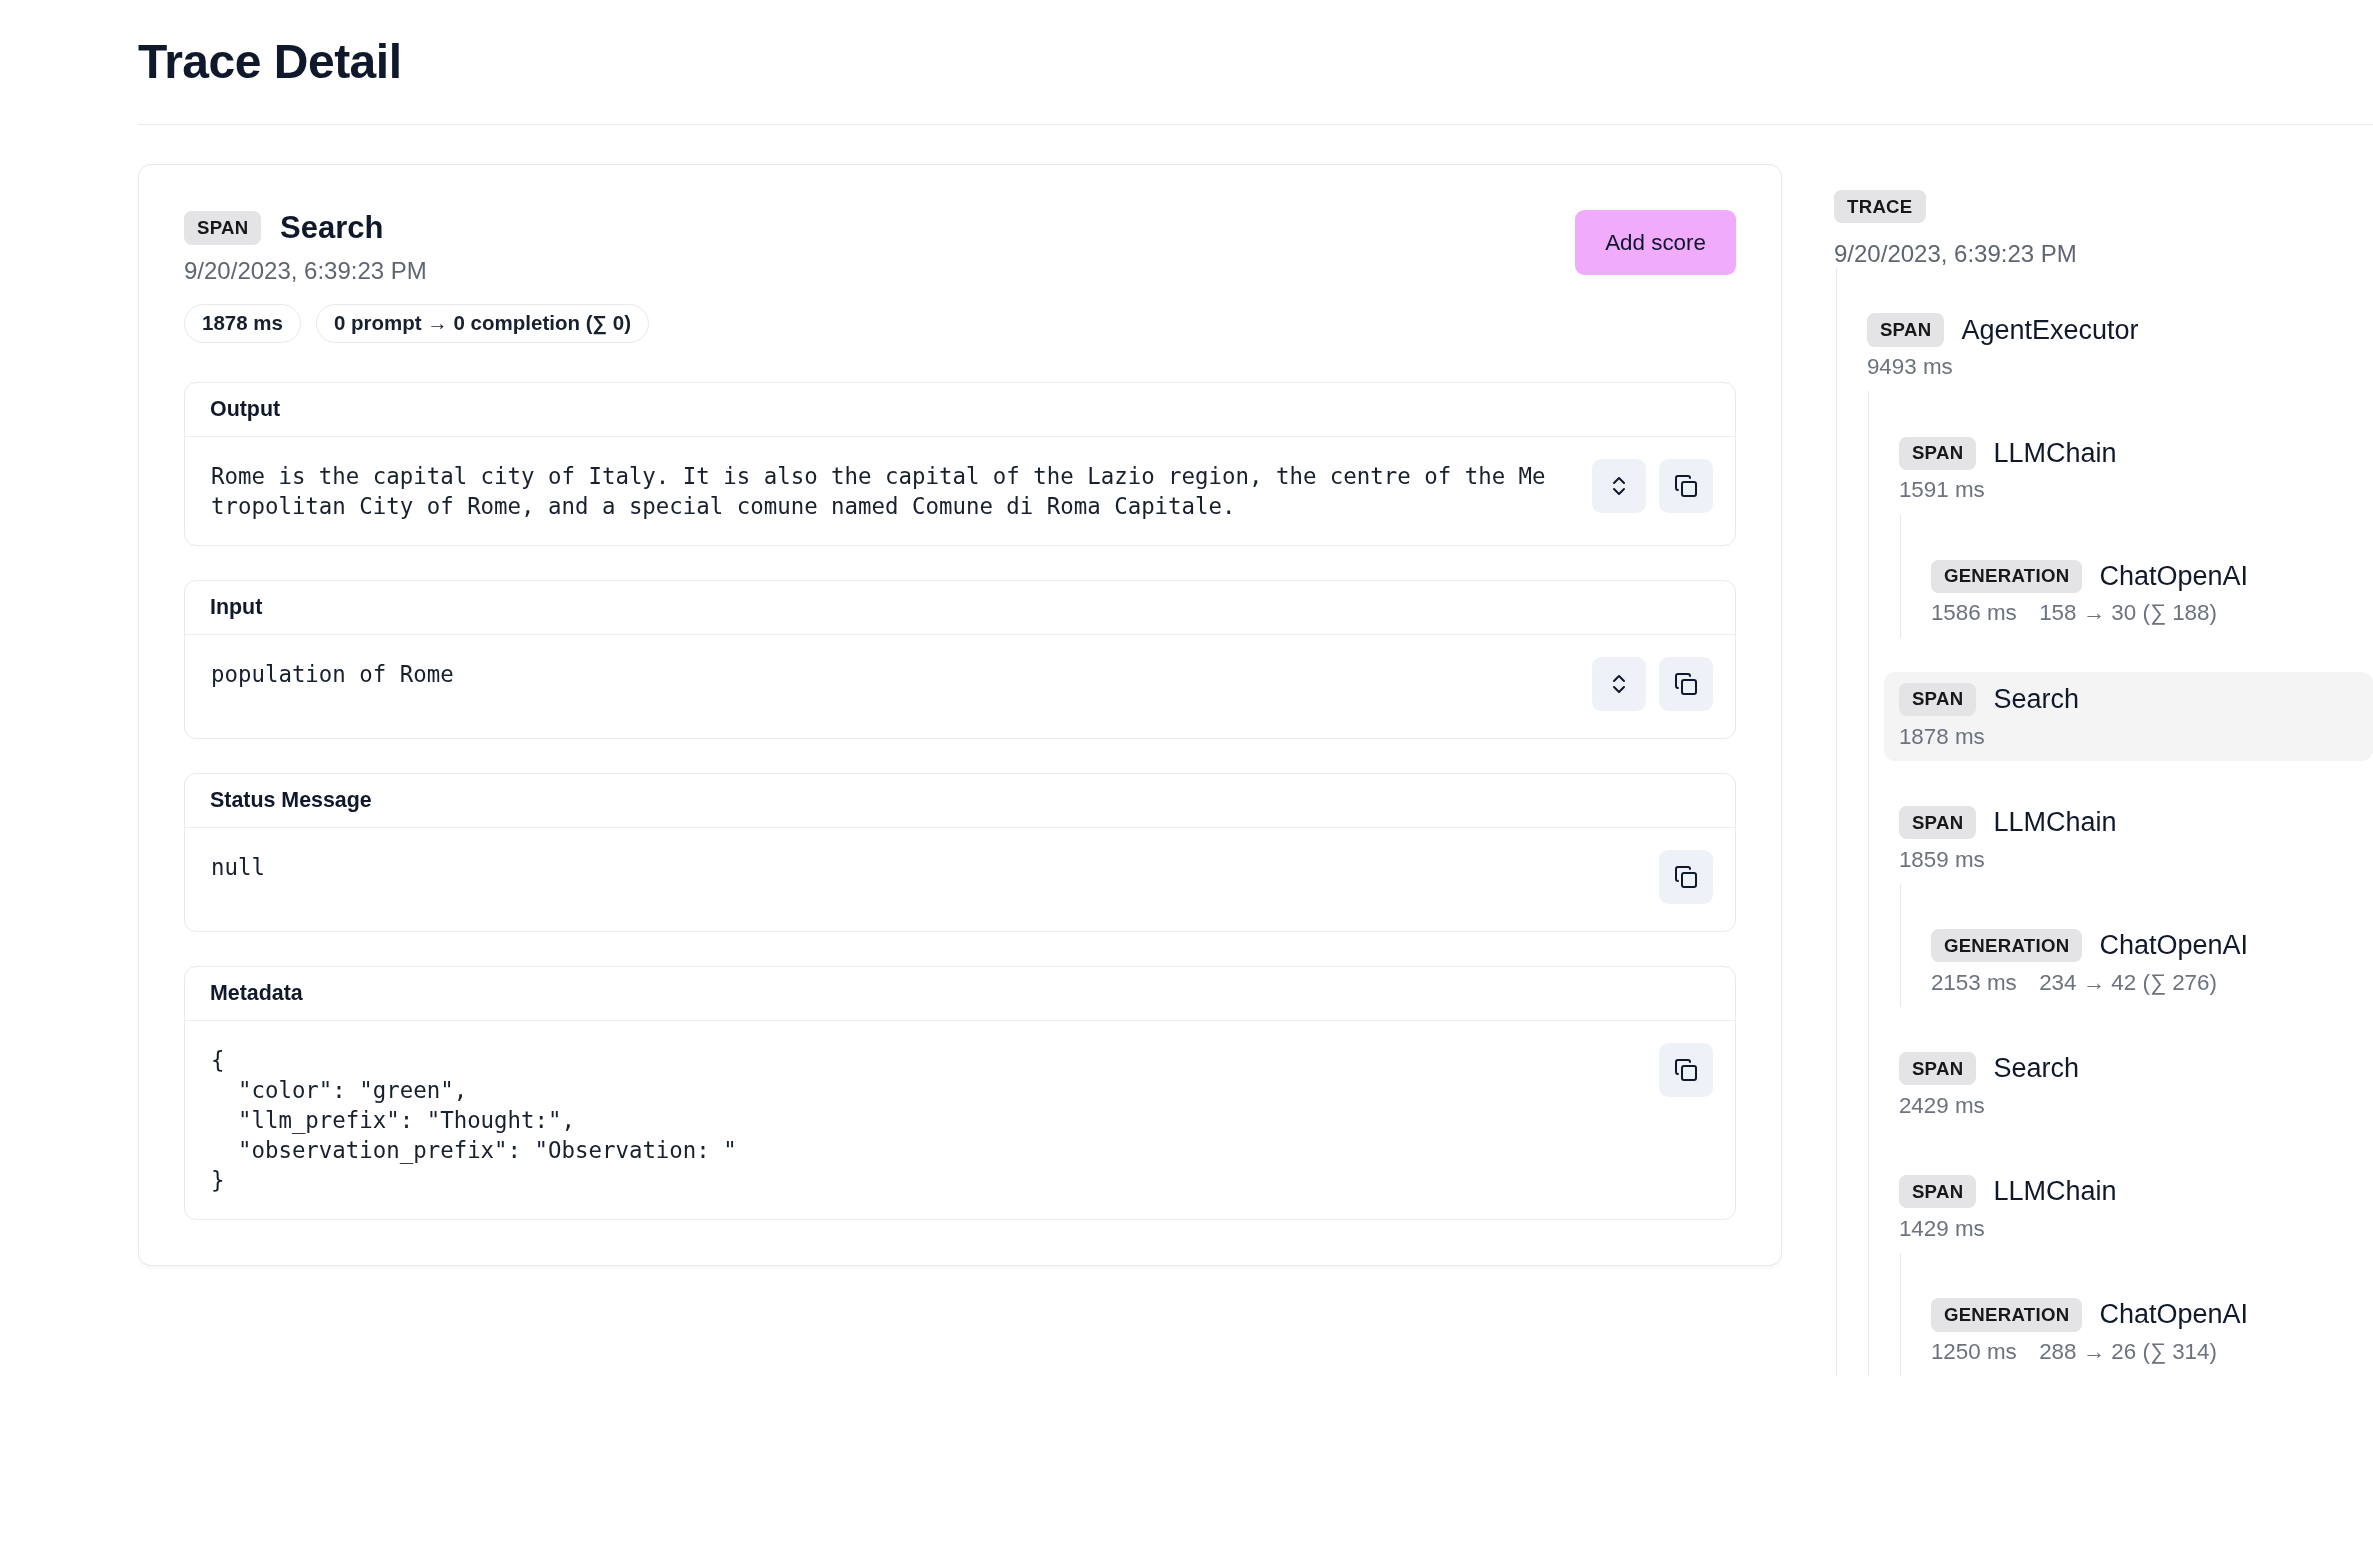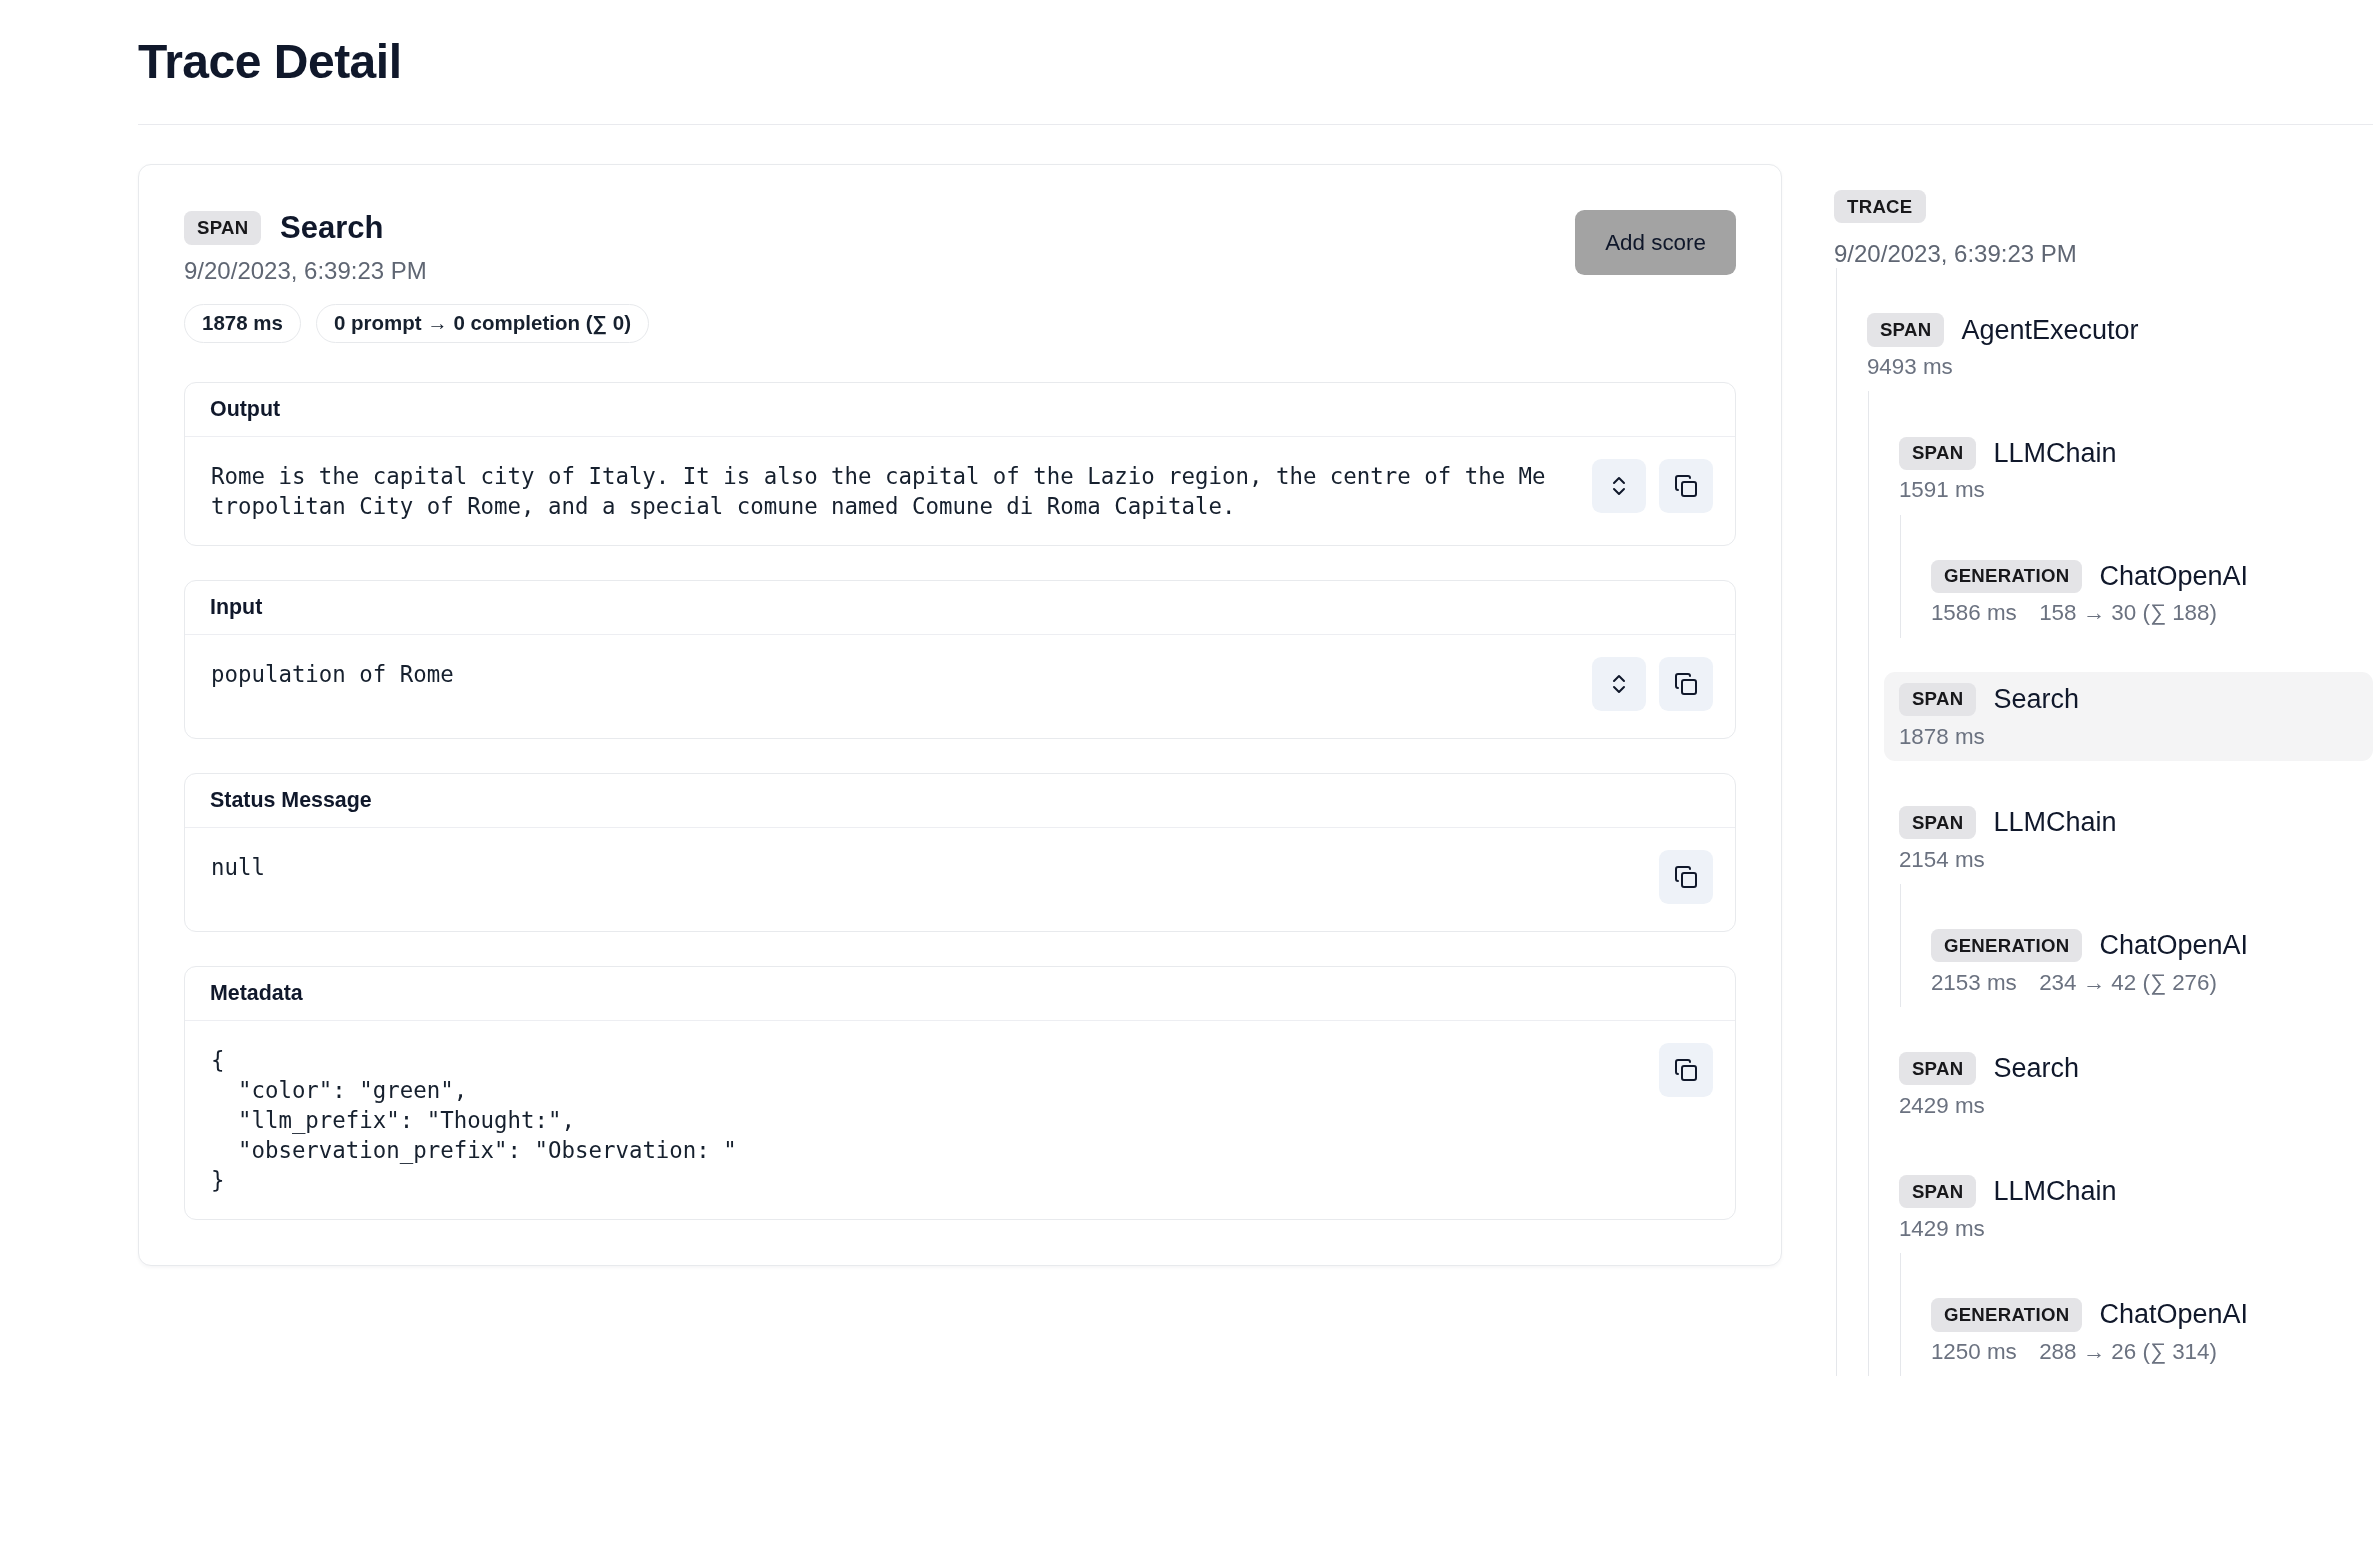--- a/index.html
+++ b/index.html
@@ -33,21 +33,21 @@
   .badge {
     display: inline-block; background: #e4e4e7; color: #18181b;
     font-size: 18.6px; font-weight: 700; letter-spacing: 0.3px;
     padding: 5.6px 13px; border-radius: 7.5px; white-space: nowrap;
   }
   .obs-title { margin: 0; font-size: 31px; font-weight: 700; color: #10182b; }
   .obs-time { margin-top: 11.2px; font-size: 24px; color: #5f6673; }
   .obs-badges { margin-top: 18.6px; display: flex; gap: 15px; }
   .obs-badges .pill { font-size: 20.5px; padding: 6.5px 17px; }
   .add-score-btn {
-    background: #a3a3a3; color: #0f172a; border: none; cursor: pointer;
+    background: #f0abfc; color: #0f172a; border: none; cursor: pointer;
     border-radius: 9.3px; height: 65px; padding: 0 30px;
     font-size: 22.4px; font-weight: 500; font-family: inherit;
   }
 
   
   .sections { margin-top: 39px; display: flex; flex-direction: column; gap: 34px; }
   .section { border: 1.9px solid #e8eaed; border-radius: 12px; background: #fff; }
   .section-header {
     padding: 14px 25px; border-bottom: 1.9px solid #edeef2;
     font-size: 21.4px; font-weight: 700; color: #10182b;
@@ -233,21 +233,21 @@
                   </div>
                 </div>
               </div>
               <div class="tree-node">
                 <div class="tree-row">
                   <div class="tree-line1">
                     <span class="badge">SPAN</span>
                     <span class="tree-name">LLMChain</span>
                   </div>
                   <div class="tree-line2">
-                    <span>2154 ms</span>
+                    <span>1859 ms</span>
                   </div>
                 </div>
                 <div class="tree-children">
                   <div class="tree-node">
                     <div class="tree-row">
                       <div class="tree-line1">
                         <span class="badge">GENERATION</span>
                         <span class="tree-name">ChatOpenAI</span>
                       </div>
                       <div class="tree-line2">

